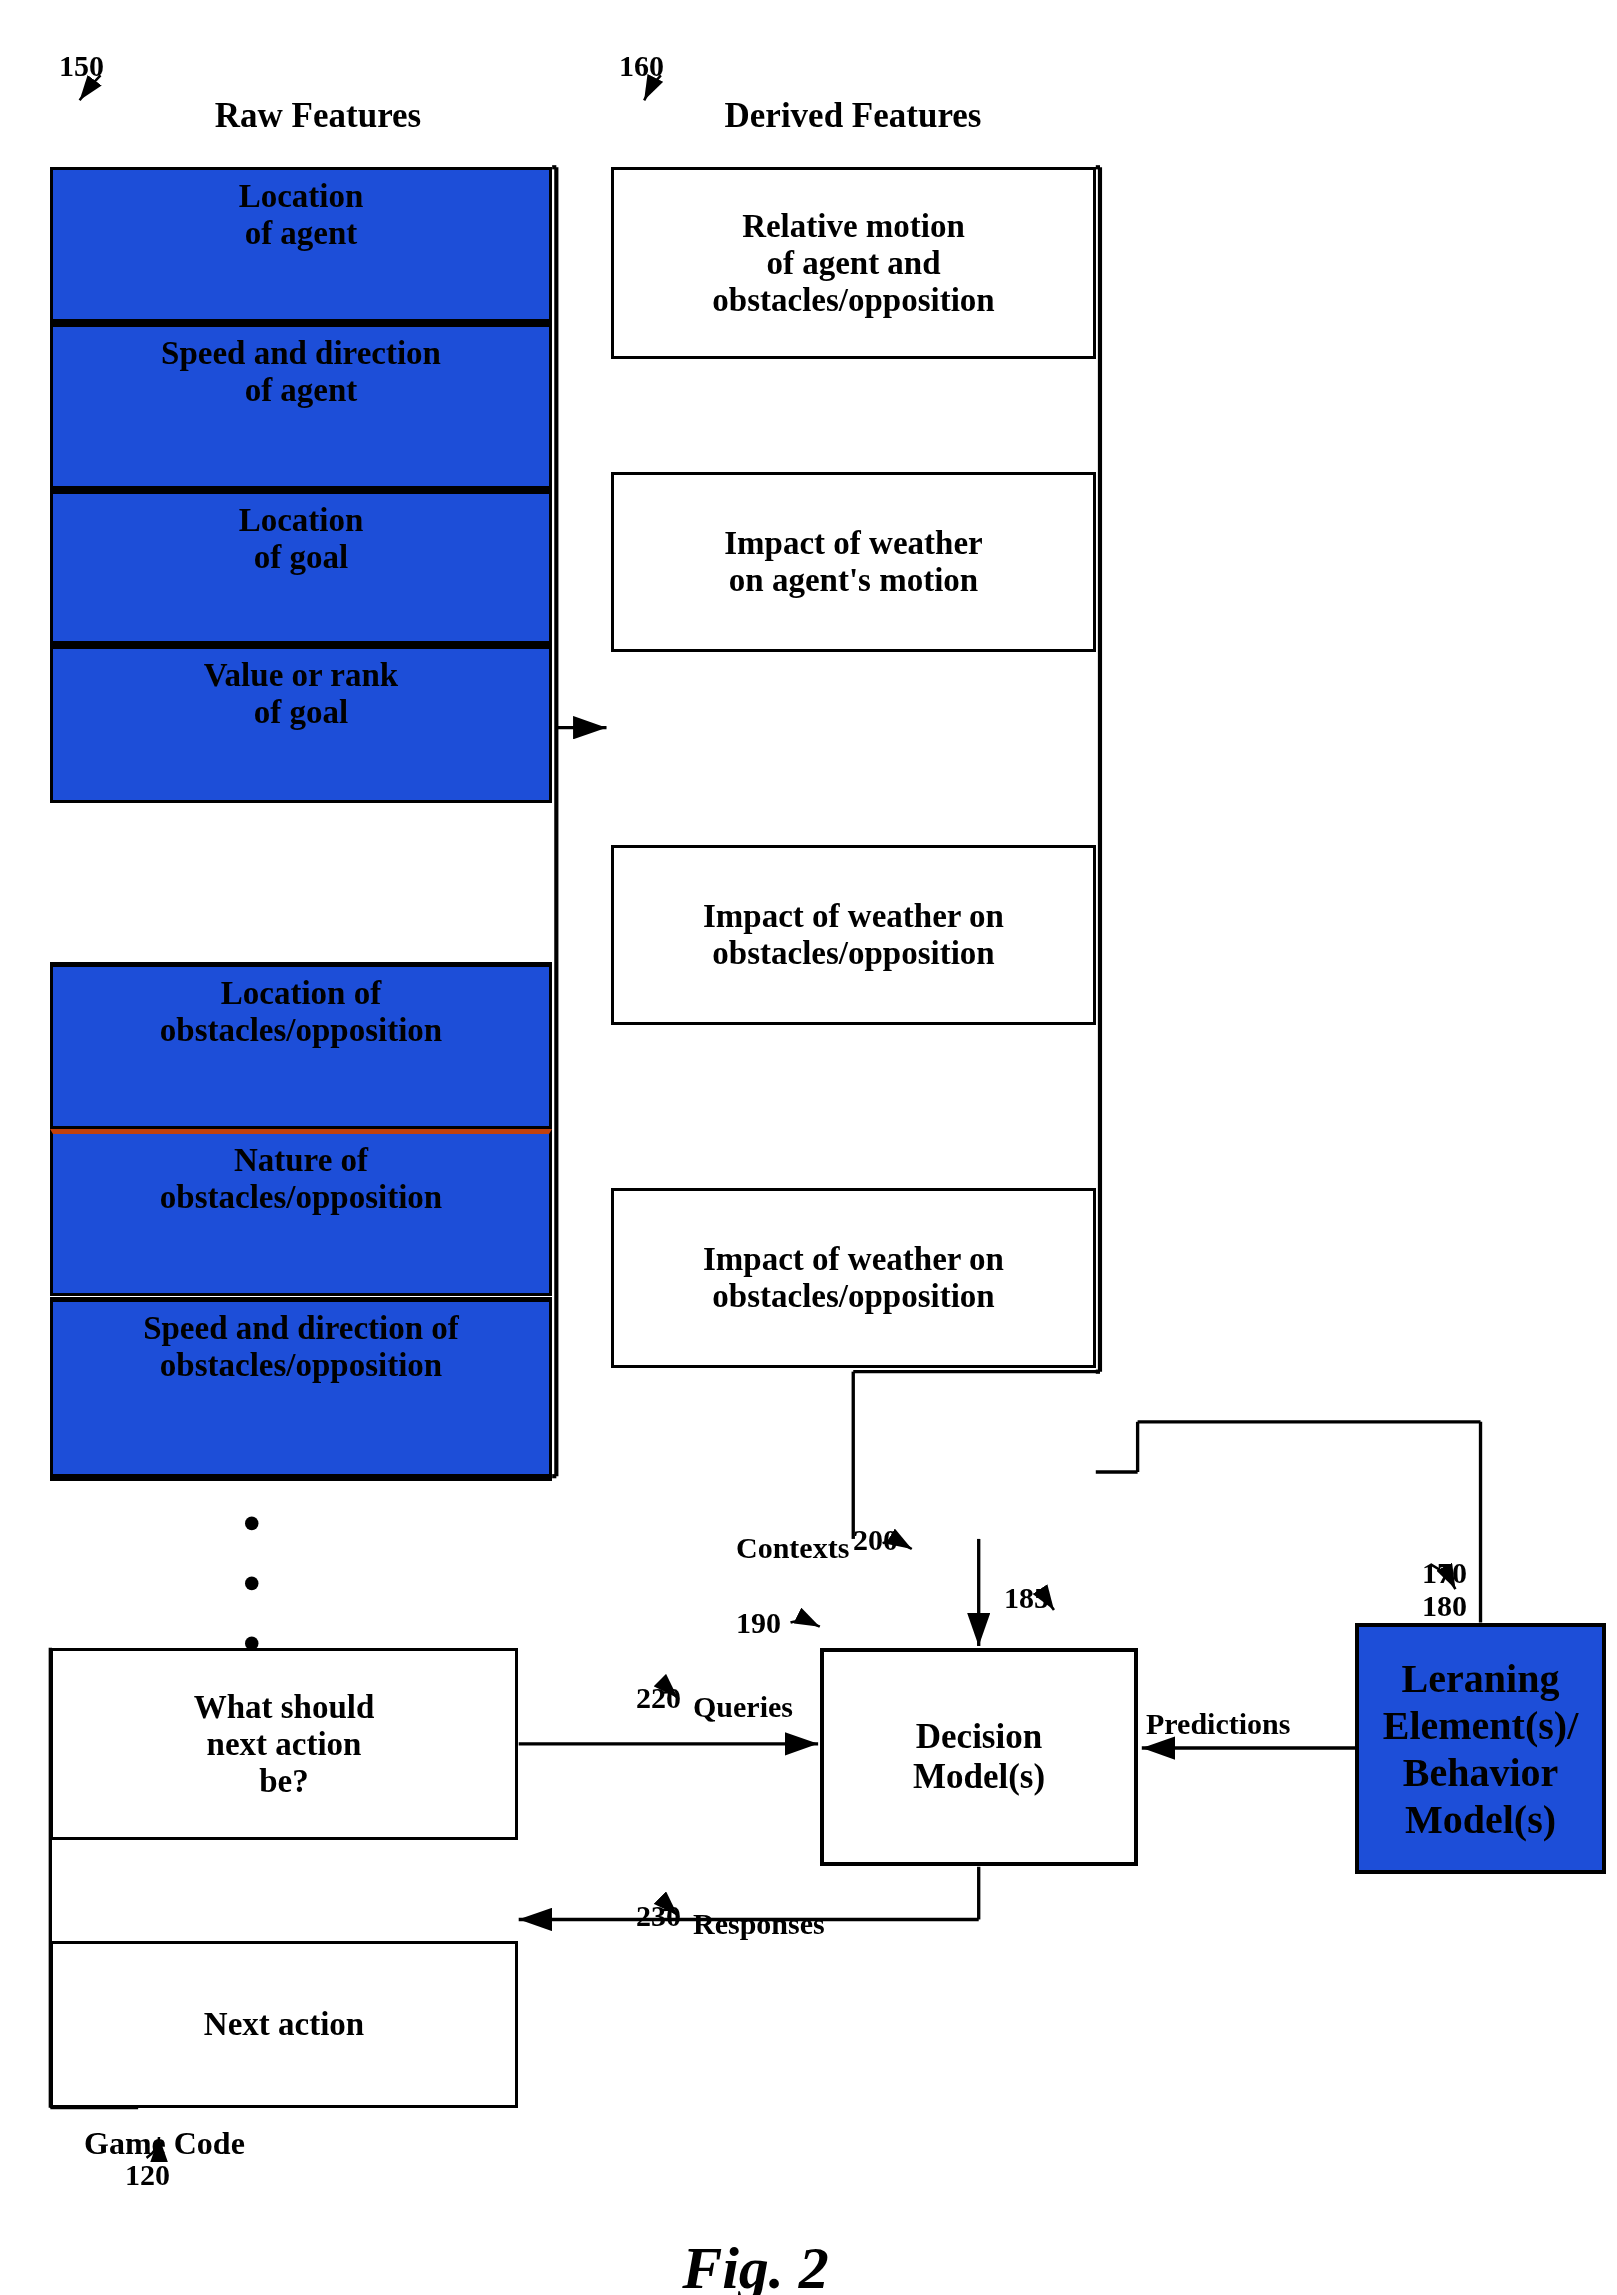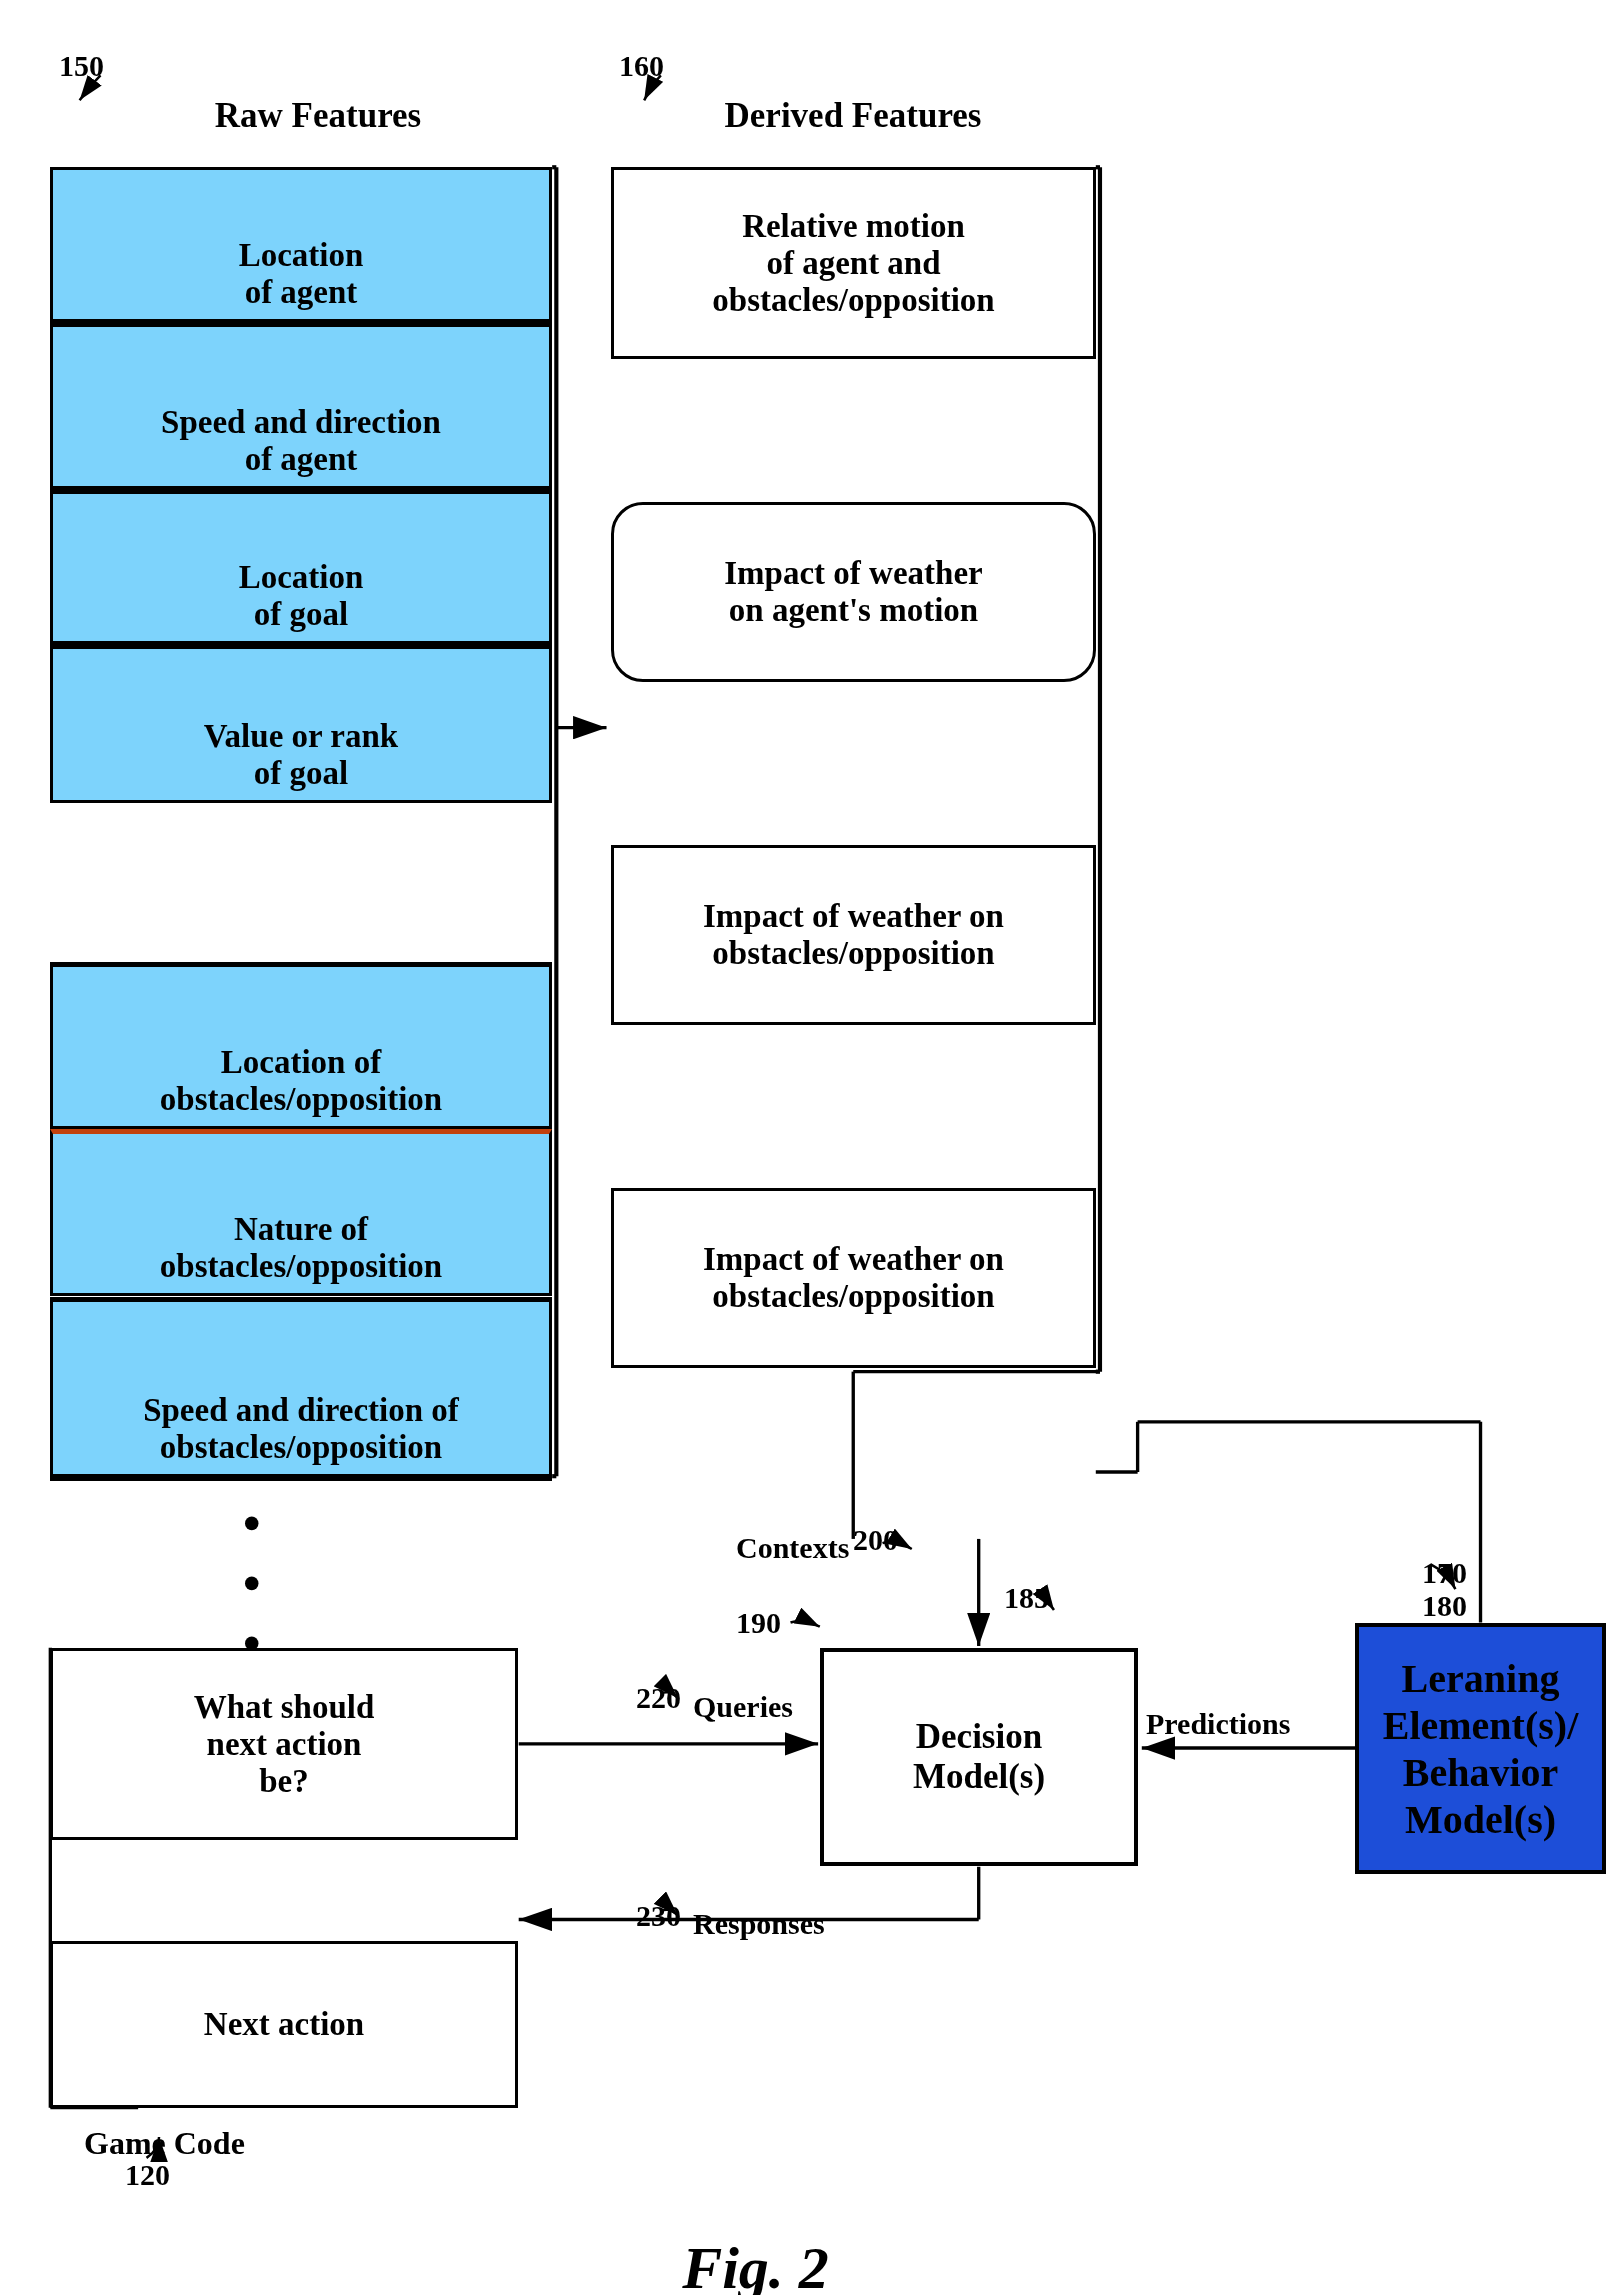--- a/index.html
+++ b/index.html
@@ -33,27 +33,27 @@
       text-align: center;
     }
 
     
     .raw-box {
       position: absolute;
       left: 50px;
       border: 3.3px solid #000;
       width: 502px;
       display: flex;
-      align-items: flex-end;
+      align-items: flex-start;
       justify-content: center;
       text-align: center;
       font-size: 33px;
       font-weight: bold;
       padding: 8.4px;
-      background: #7dd3fc;
+      background: #1d4ed8;
     }
 
     .derived-box {
       position: absolute;
       left: 611px;
       border: 3.3px solid #000;
       width: 485px;
       display: flex;
       align-items: center;
       justify-content: center;
@@ -172,21 +172,21 @@
   </div>
 
   <div style="position:absolute; left:50px; top:1477px; width:502px; height:4.2px; background:#000;"></div>
 
   <div style="position:absolute; left:243px; top:1493px; font-size:50px; font-weight:bold; letter-spacing:6.7px; line-height:1.2;">•<br>•<br>•</div>
 
   <div class="derived-box" style="top:167px; height:192px;">
     <span>Relative motion<br>of agent and<br>obstacles/opposition</span>
   </div>
 
-  <div class="derived-box" style="top:502px; height:180px;border-radius:32px;">
+  <div class="derived-box" style="top:472px; height:180px;">
     <span>Impact of weather<br>on agent's motion</span>
   </div>
 
   <div class="derived-box" style="top:845px; height:180px;">
     <span>Impact of weather on<br>obstacles/opposition</span>
   </div>
 
   <div class="derived-box" style="top:1188px; height:180px;">
     <span>Impact of weather on<br>obstacles/opposition</span>
   </div>

